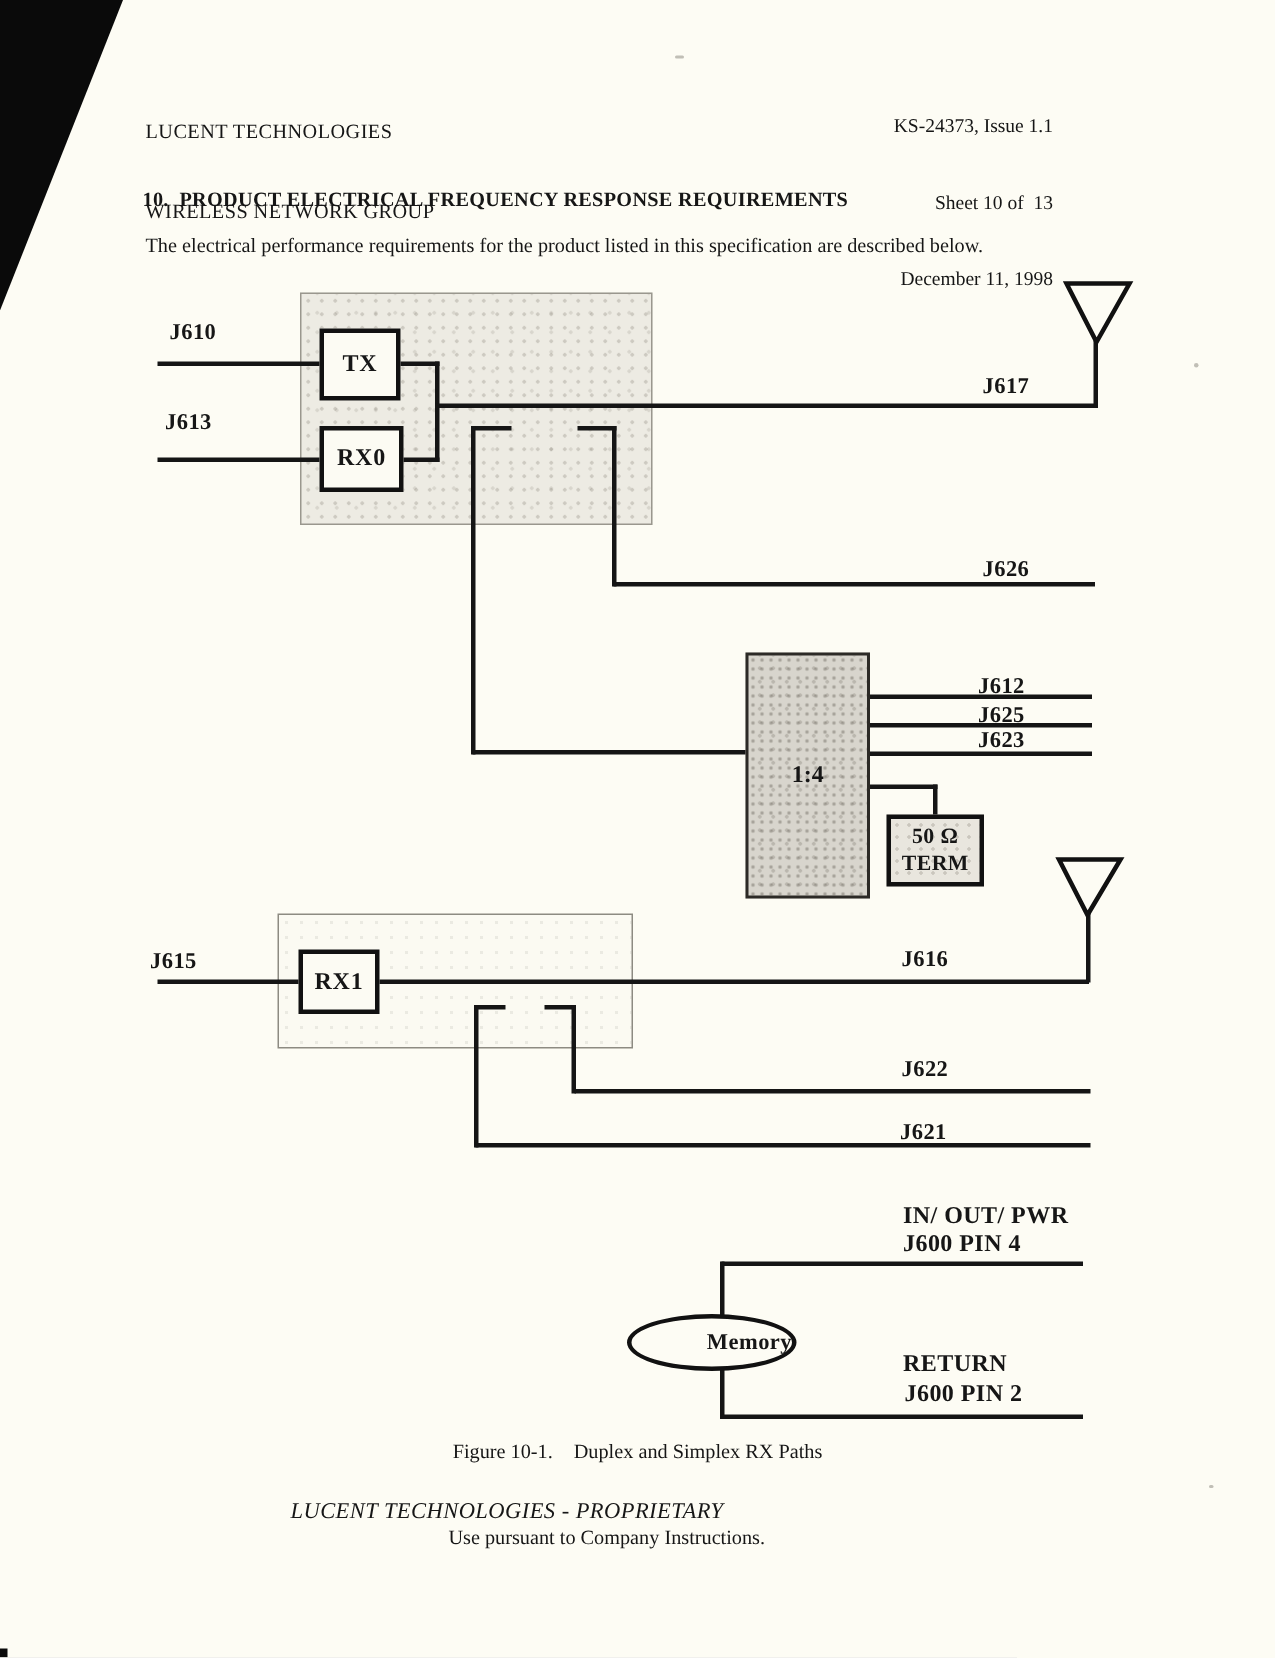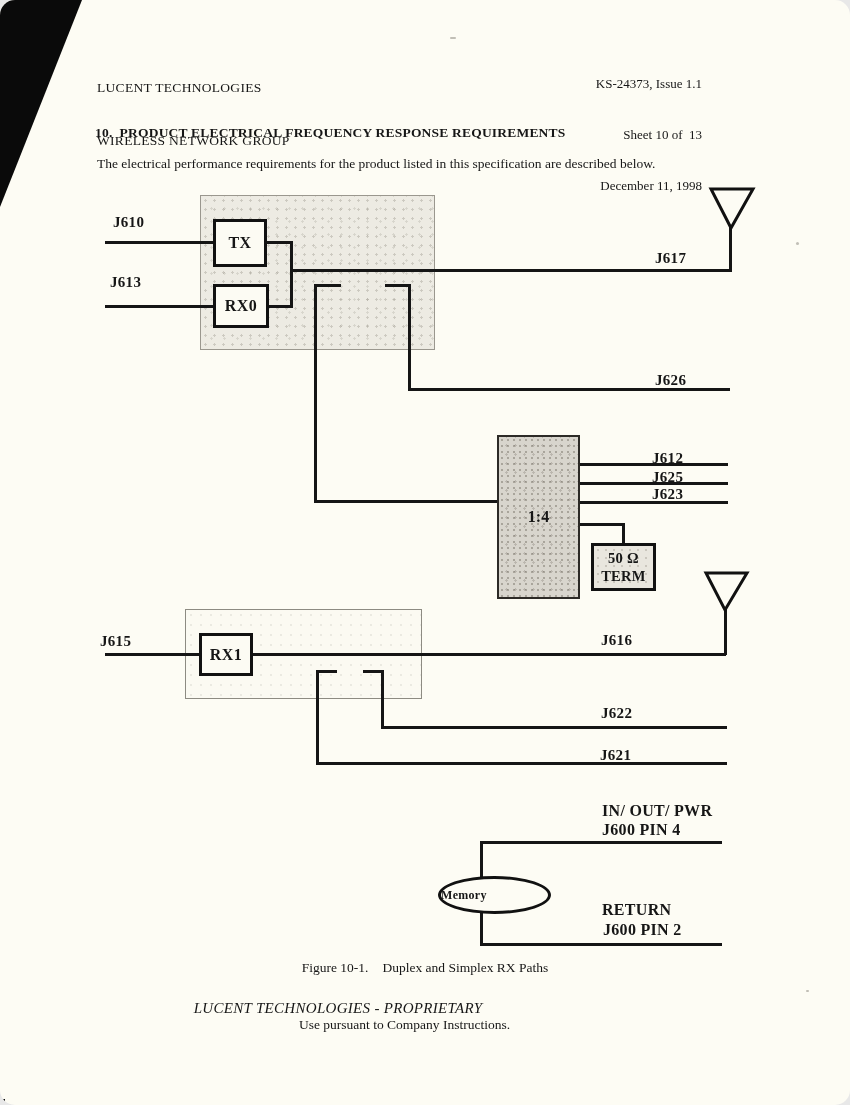--- a/index.html
+++ b/index.html
@@ -1,21 +1,20 @@
 <!DOCTYPE html>
 <html><head>
 <meta charset="utf-8">
 <style>
   html,body{margin:0;padding:0;background:#e8e8e8;}
   .page{
     position:relative;width:850px;height:1105px;margin:0 auto;
     background:#fdfcf4;overflow:hidden;
     font-family:"Liberation Serif","DejaVu Serif",serif;
     color:#161616;
-    border-radius:15px;
   }
   
   .corner-black{
     position:absolute;left:0;top:0;width:82px;height:207px;background:#0a0a0a;
     clip-path:polygon(0 0,100% 0,0 100%);
   }
   .edge-mark{position:absolute;left:0;top:1099px;width:5px;height:6px;background:#0a0a0a;}
   .speck{position:absolute;background:#8f8c84;border-radius:2px;opacity:.55;}
 
   
@@ -66,23 +65,23 @@
   }
   .term{
     left:591px;top:543px;width:65px;height:48px;border:3px solid #111;
     background-color:#e9e6de;
     background-image:radial-gradient(rgba(110,104,92,.25) 1px,transparent 1.3px);
     background-size:8px 8px;
     display:flex;flex-direction:column;align-items:center;justify-content:center;
     font-weight:bold;font-size:14.5px;line-height:18px;letter-spacing:.3px;
   }
   .memory{
-    left:438px;top:876px;width:113px;height:38px;border:3px solid #111;border-radius:50%;
-    background:#fdfcf4;display:flex;align-items:center;justify-content:flex-start;
-    font-weight:bold;font-size:12px;letter-spacing:.3px;
+    left:418px;top:876px;width:113px;height:38px;border:3px solid #111;border-radius:50%;
+    background:#fdfcf4;display:flex;align-items:center;justify-content:flex-end;
+    font-weight:bold;font-size:15px;letter-spacing:.3px;
   }
   .ant{position:absolute;}
 </style>
 </head>
 <body>
 
 <div class="page">
 
   <div class="corner-black"></div>
   <div class="edge-mark"></div>

